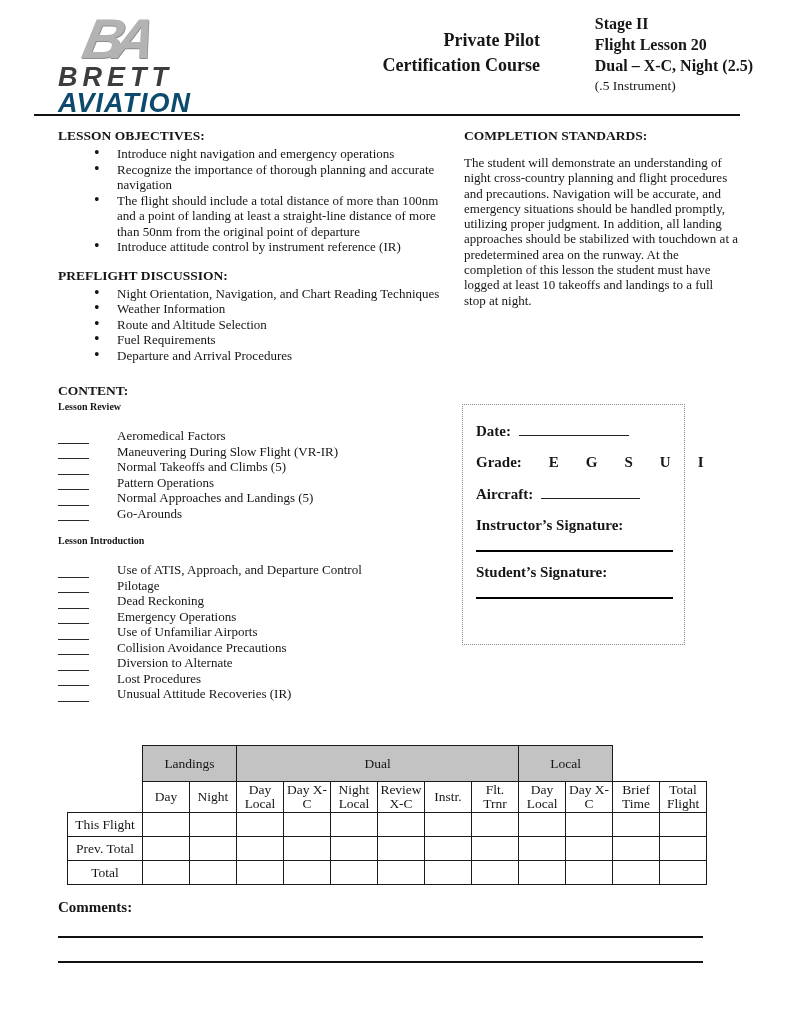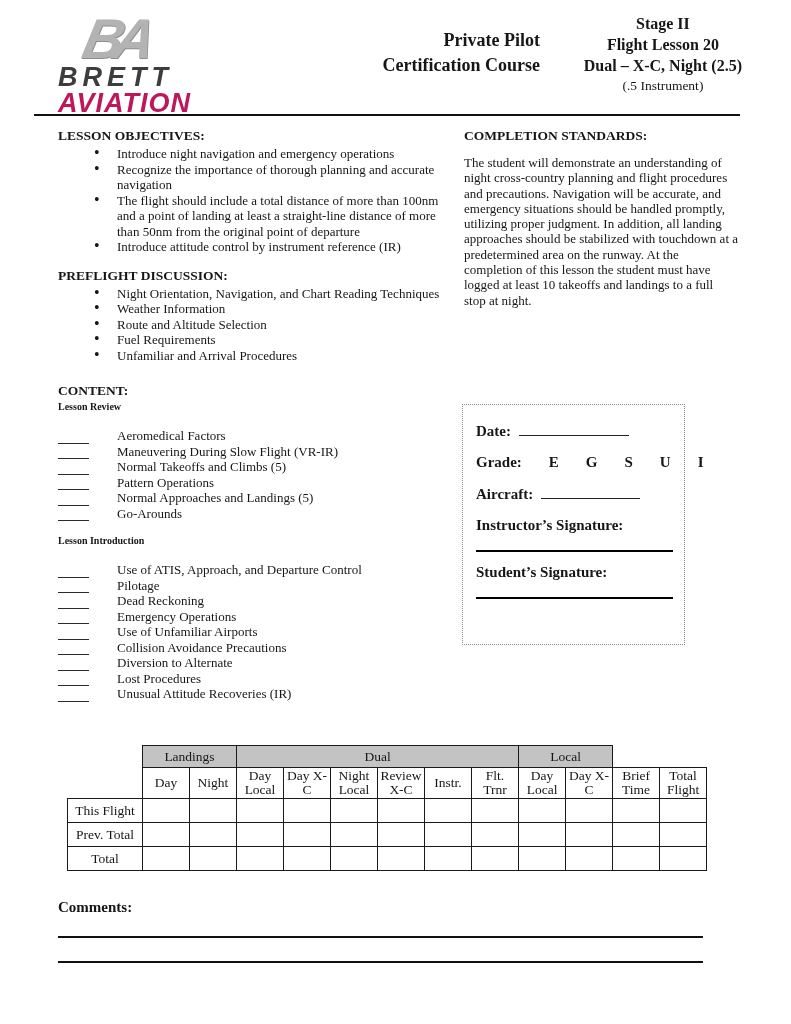--- a/index.html
+++ b/index.html
@@ -16,27 +16,27 @@
     font-size:56px; line-height:50px; color:#b3b3b3; letter-spacing:-10px;
     transform:skewX(-12deg); margin-left:26px;
     text-shadow:1px 1px 0 #8e8e8e;
   }
   .logo-brett {
     font-family:"Liberation Sans", sans-serif; font-weight:bold; font-style:italic;
     font-size:27px; line-height:26px; color:#3d3d3d; letter-spacing:5px;
   }
   .logo-aviation {
     font-family:"Liberation Sans", sans-serif; font-weight:bold; font-style:italic;
-    font-size:27px; line-height:27px; color:#be185d; letter-spacing:1px;
+    font-size:27px; line-height:27px; color:#0c4a6e; letter-spacing:1px;
   }
   .center-title {
     position:absolute; left:240px; width:300px; top:28px; text-align:right;
     font-weight:bold; font-size:18px; line-height:25px;
   }
-  .right-head { position:absolute; right:49px; top:13px; text-align:center; }
+  .right-head { position:absolute; right:38px; top:13px; text-align:left; }
   .rh-line { font-weight:bold; font-size:16px; line-height:21px; }
   .rh-sub { font-size:13.5px; line-height:19px; }
   .head-rule { position:absolute; left:34px; top:114px; width:706px; height:2px; background:#111; }
 
   
   .left-col  { position:absolute; left:58px; top:128px; width:402px; font-size:13px; }
   .right-col { position:absolute; left:464px; top:128px; width:274px; font-size:13px; }
   .sec-heading { font-weight:bold; font-size:13.5px; line-height:16px; }
   .sub-heading { font-weight:bold; font-size:10px; line-height:16px; }
 
@@ -66,21 +66,21 @@
   .grade-letter { display:inline-block; margin-left:27px; }
   .sig-line { border-top:2px solid #000; margin:16px 0 12px 0; width:197px; }
 
   
   .fl-table {
     position:absolute; left:67px; top:745px; border-collapse:collapse;
     table-layout:fixed; width:639px; font-size:13.5px;
   }
   .fl-table td, .fl-table th { border:1px solid #1a1a1a; font-weight:normal; text-align:center; vertical-align:middle; }
   .fl-table .blank-cell { border:none; }
-  .group-cell { background:#c3c3c3; height:22px; font-size:13.5px; line-height:15px; }
+  .group-cell { background:#c3c3c3; height:36px; font-size:13.5px; line-height:15px; }
   .col-head-row th { height:30px; line-height:14px; padding:1px 2px; }
   .data-row td { height:24px; }
   .row-label { padding:0 2px; }
 
   
   .comments-heading { position:absolute; left:58px; top:899px; font-weight:bold; font-size:15px; }
   .comment-line { position:absolute; left:58px; width:645px; height:2px; background:#111; }
   .cl-1 { top:936px; }
   .cl-2 { top:961px; }
 </style>
@@ -119,21 +119,21 @@
         <div class="b-item">Introduce attitude control by instrument reference (IR)</div>
       </div>
 
     <div class="sec-heading mt14">PREFLIGHT DISCUSSION:</div>
     <div class="bullet-list">
 
     <div class="b-item">Night Orientation, Navigation, and Chart Reading Techniques</div>
         <div class="b-item">Weather Information</div>
         <div class="b-item">Route and Altitude Selection</div>
         <div class="b-item">Fuel Requirements</div>
-        <div class="b-item">Unfamiliar and Arrival Procedures</div>
+        <div class="b-item">Departure and Arrival Procedures</div>
       </div>
 
     <div class="sec-heading mt20">CONTENT:</div>
     <div class="sub-heading">Lesson Review</div>
     <div class="check-list">
 
     <div class="check-item">
         <span class="blank-line"></span>
         <span class="check-label">Aeromedical Factors</span>
       </div>

